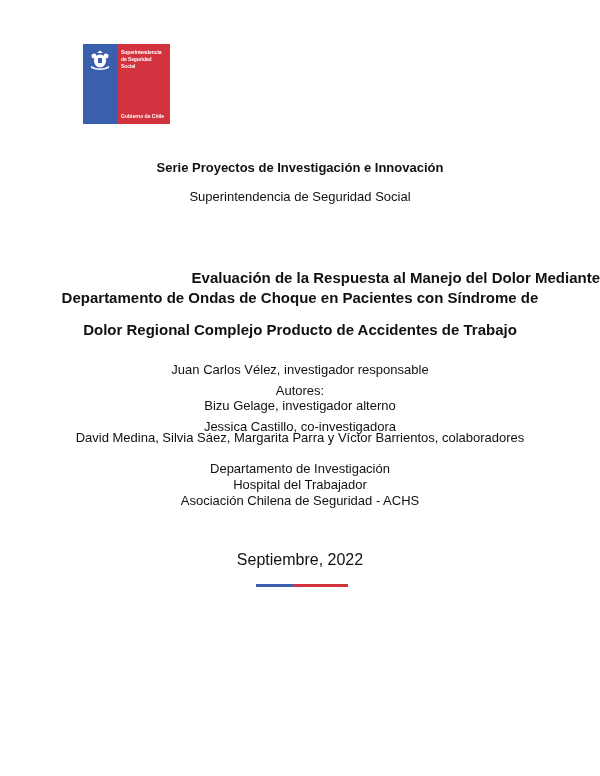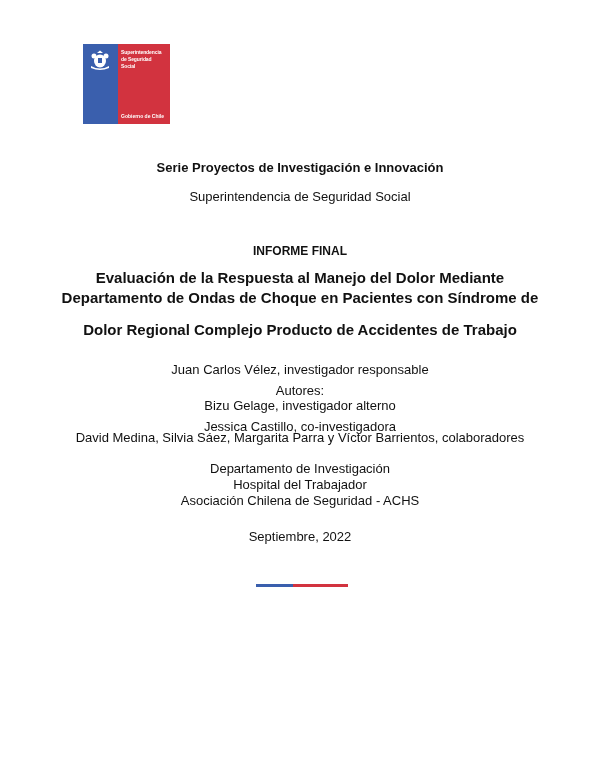--- a/index.html
+++ b/index.html
@@ -88,42 +88,42 @@
     .report-type {
       top: 244px;
       font-size: 12px;
       font-weight: bold;
     }
     .title {
       font-size: 15px;
       font-weight: bold;
       line-height: 20px;
     }
-    .title-1 { top: 268px; }
+    .title-1 { top: 268px; text-align: right; }
     .title-2 { top: 288px; }
     .title-3 { top: 320px; }
     .authors-label, .author {
       font-size: 13px;
       line-height: 16px;
     }
     .authors-label { top: 366px; margin-top: 17px; }
     .author-0 { top: 362px; }
     .author-1 { top: 398px; }
     .author-2 { top: 419px; }
     .author-3 { top: 430px; }
     .affil {
       font-size: 13px;
       line-height: 16px;
     }
     .affil-0 { top: 461px; }
     .affil-1 { top: 477px; }
     .affil-2 { top: 493px; }
     .date {
-      top: 529px;
-      font-size: 13px;
+      top: 551px;
+      font-size: 16px;
       text-align: center;
     }
     .flag-bar {
       position: absolute;
       left: 256px;
       top: 584px;
       width: 92px;
       height: 3px;
       display: flex;
     }
@@ -150,21 +150,20 @@
       <div class="logo-org">Superintendencia
 de Seguridad
 Social</div>
       <div class="logo-gov">Gobierno de Chile</div>
     </div>
   </div>
 
   <div class="line series">Serie Proyectos de Investigación e Innovación</div>
   <div class="line institution">Superintendencia de Seguridad Social</div>
 
-  <div class="line report-type">INFORME FINAL</div>
 
   <div class="line title title-1">Evaluación de la Respuesta al Manejo del Dolor Mediante</div>
   <div class="line title title-2">Departamento de Ondas de Choque en Pacientes con Síndrome de</div>
   <div class="line title title-3">Dolor Regional Complejo Producto de Accidentes de Trabajo</div>
 
   <div class="line authors-label">Autores:</div>
   <div class="line author author-0">Juan Carlos Vélez, investigador responsable</div>
   <div class="line author author-1">Bizu Gelage, investigador alterno</div>
   <div class="line author author-2">Jessica Castillo, co-investigadora</div>
   <div class="line author author-3">David Medina, Silvia Sáez, Margarita Parra y Víctor Barrientos, colaboradores</div>

